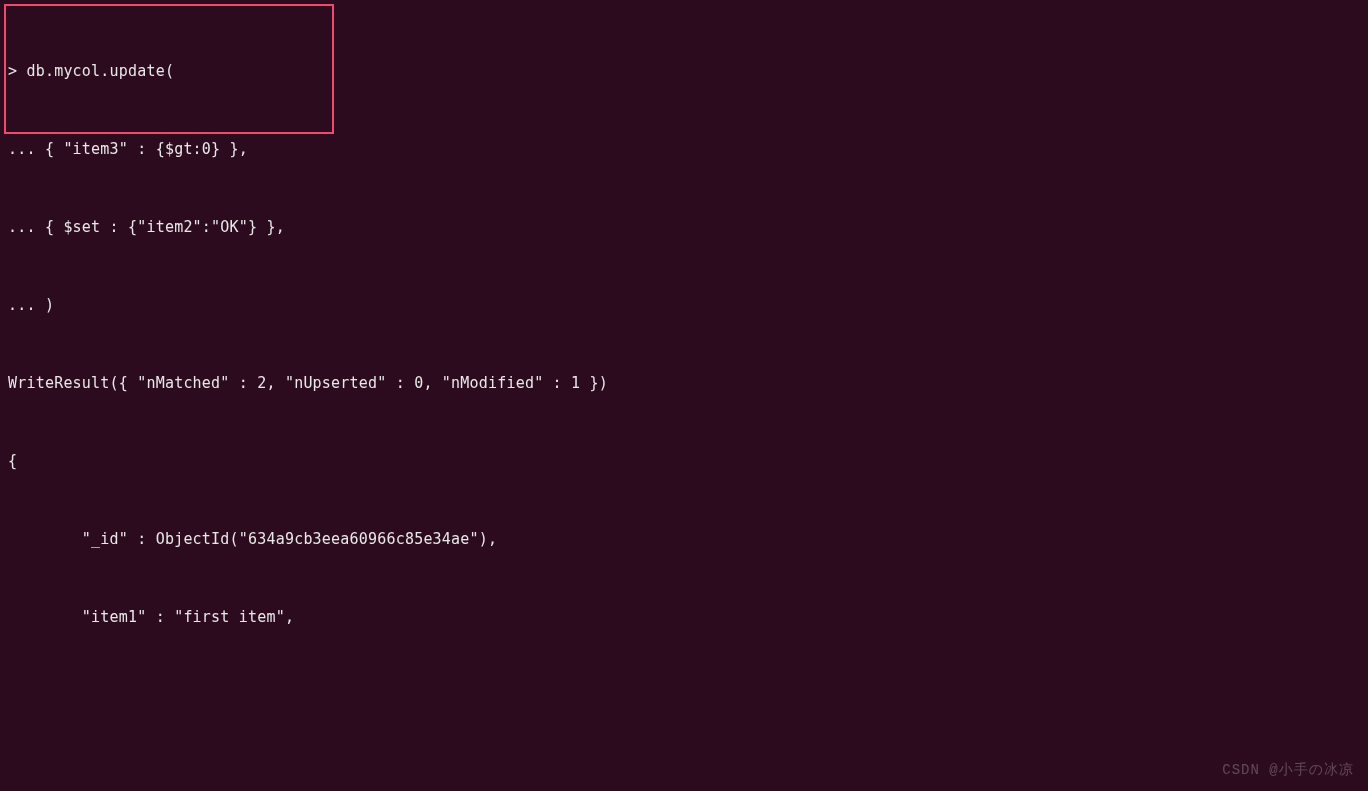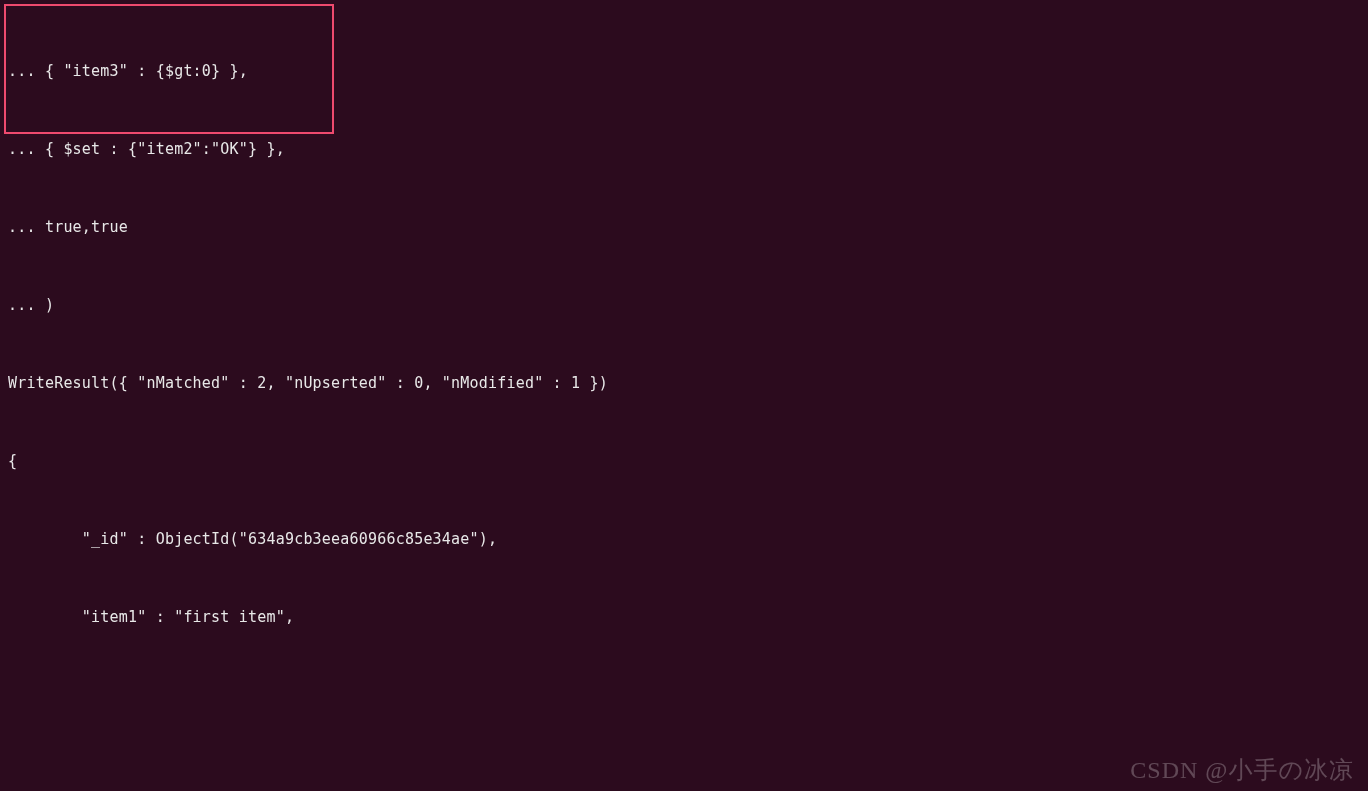--- a/index.html
+++ b/index.html
@@ -28,36 +28,36 @@
     border: 2px solid #ef4a6e;
     pointer-events: none;
     z-index: 5;
   }
   .line { display: block; min-height: 26px; }
   .watermark {
     position: absolute;
     right: 14px;
     bottom: 8px;
     color: rgba(255,255,255,0.25);
-    font-family: Liberation Serif, serif;
-    font-size: 24px;
+    font-family: Liberation Mono, monospace;
+    font-size: 14px;
     letter-spacing: 1px;
     pointer-events: none;
     user-select: none;
   }
 </style>
 </head>
 <body>
 
 <div class="highlight-box"></div>
 
 <div class="terminal">
+  <span class="line">&gt; db.mycol.update(</span>
   <span class="line">... { "item3" : {$gt:0} },</span>
   <span class="line">... { $set : {"item2":"OK"} },</span>
-  <span class="line">... true,true</span>
   <span class="line">... )</span>
   <span class="line">WriteResult({ "nMatched" : 2, "nUpserted" : 0, "nModified" : 1 })</span>
   <span class="line">{</span>
   <span class="line">        "_id" : ObjectId("634a9cb3eea60966c85e34ae"),</span>
   <span class="line">        "item1" : "first item",</span>
   
   
   
   
   

